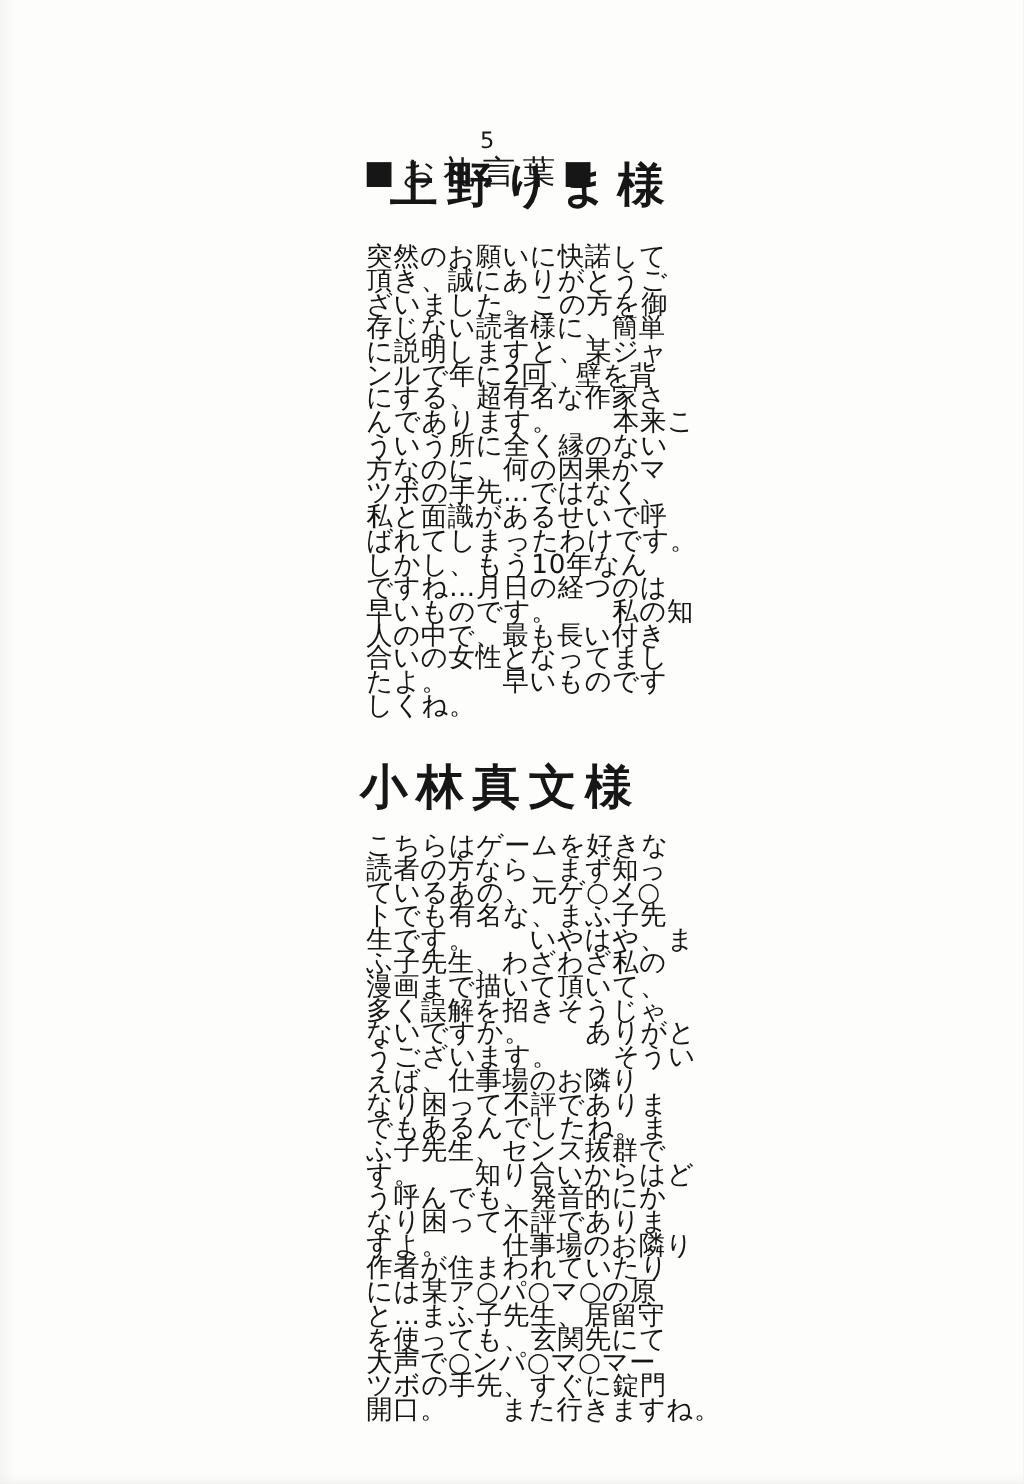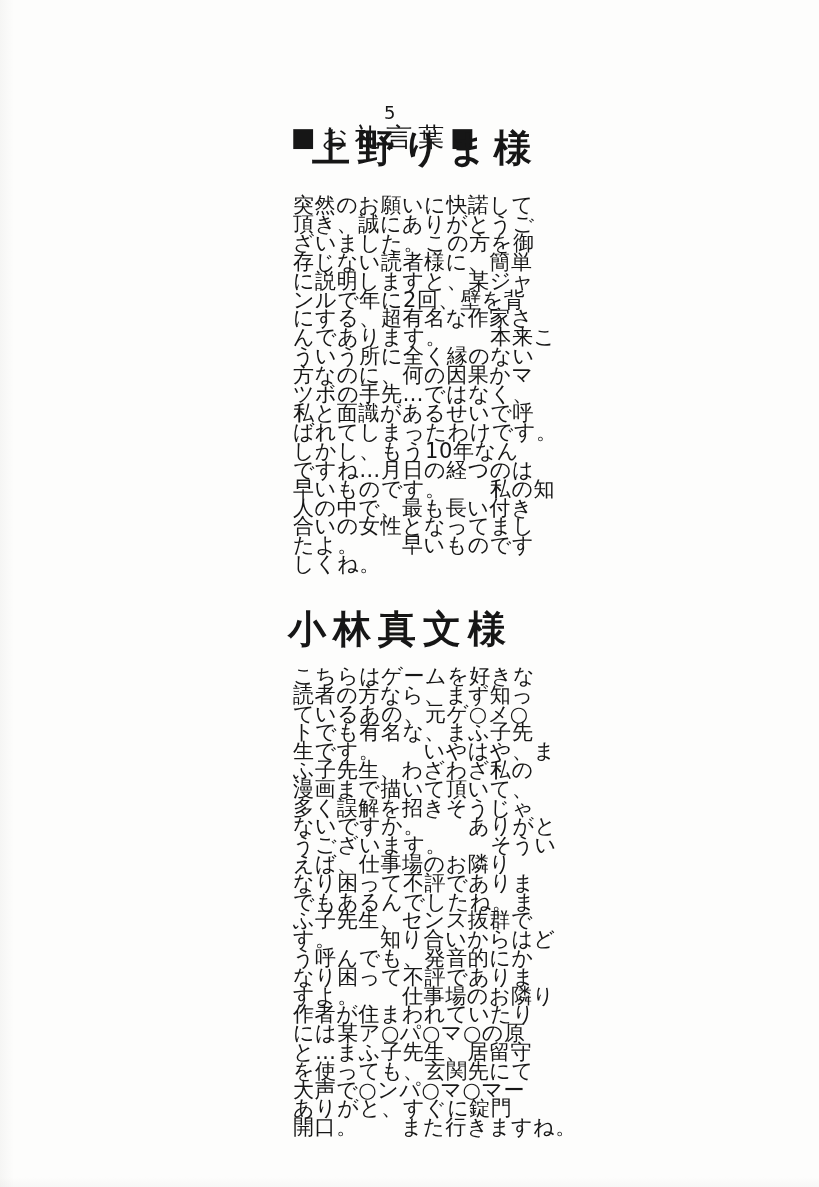--- a/index.html
+++ b/index.html
@@ -120,17 +120,17 @@
       <div class="text-line">ふ子先生、センス抜群で</div>
       <div class="text-line">す。　　知り合いからはど</div>
       <div class="text-line">う呼んでも、発音的にか</div>
       <div class="text-line">なり困って不評でありま</div>
       <div class="text-line">すよ。　　仕事場のお隣り</div>
       <div class="text-line">作者が住まわれていたり</div>
       <div class="text-line">には某ア○パ○マ○の原</div>
       <div class="text-line">と…まふ子先生、居留守</div>
       <div class="text-line">を使っても、玄関先にて</div>
       <div class="text-line">大声で○ンパ○マ○マー</div>
-      <div class="text-line">ありがと、すぐに錠門</div>
+      <div class="text-line">ツボの手先、すぐに錠門</div>
       <div class="text-line">開口。　　また行きますね。</div>
     </div>
 
 </div>
 
 </body></html>

